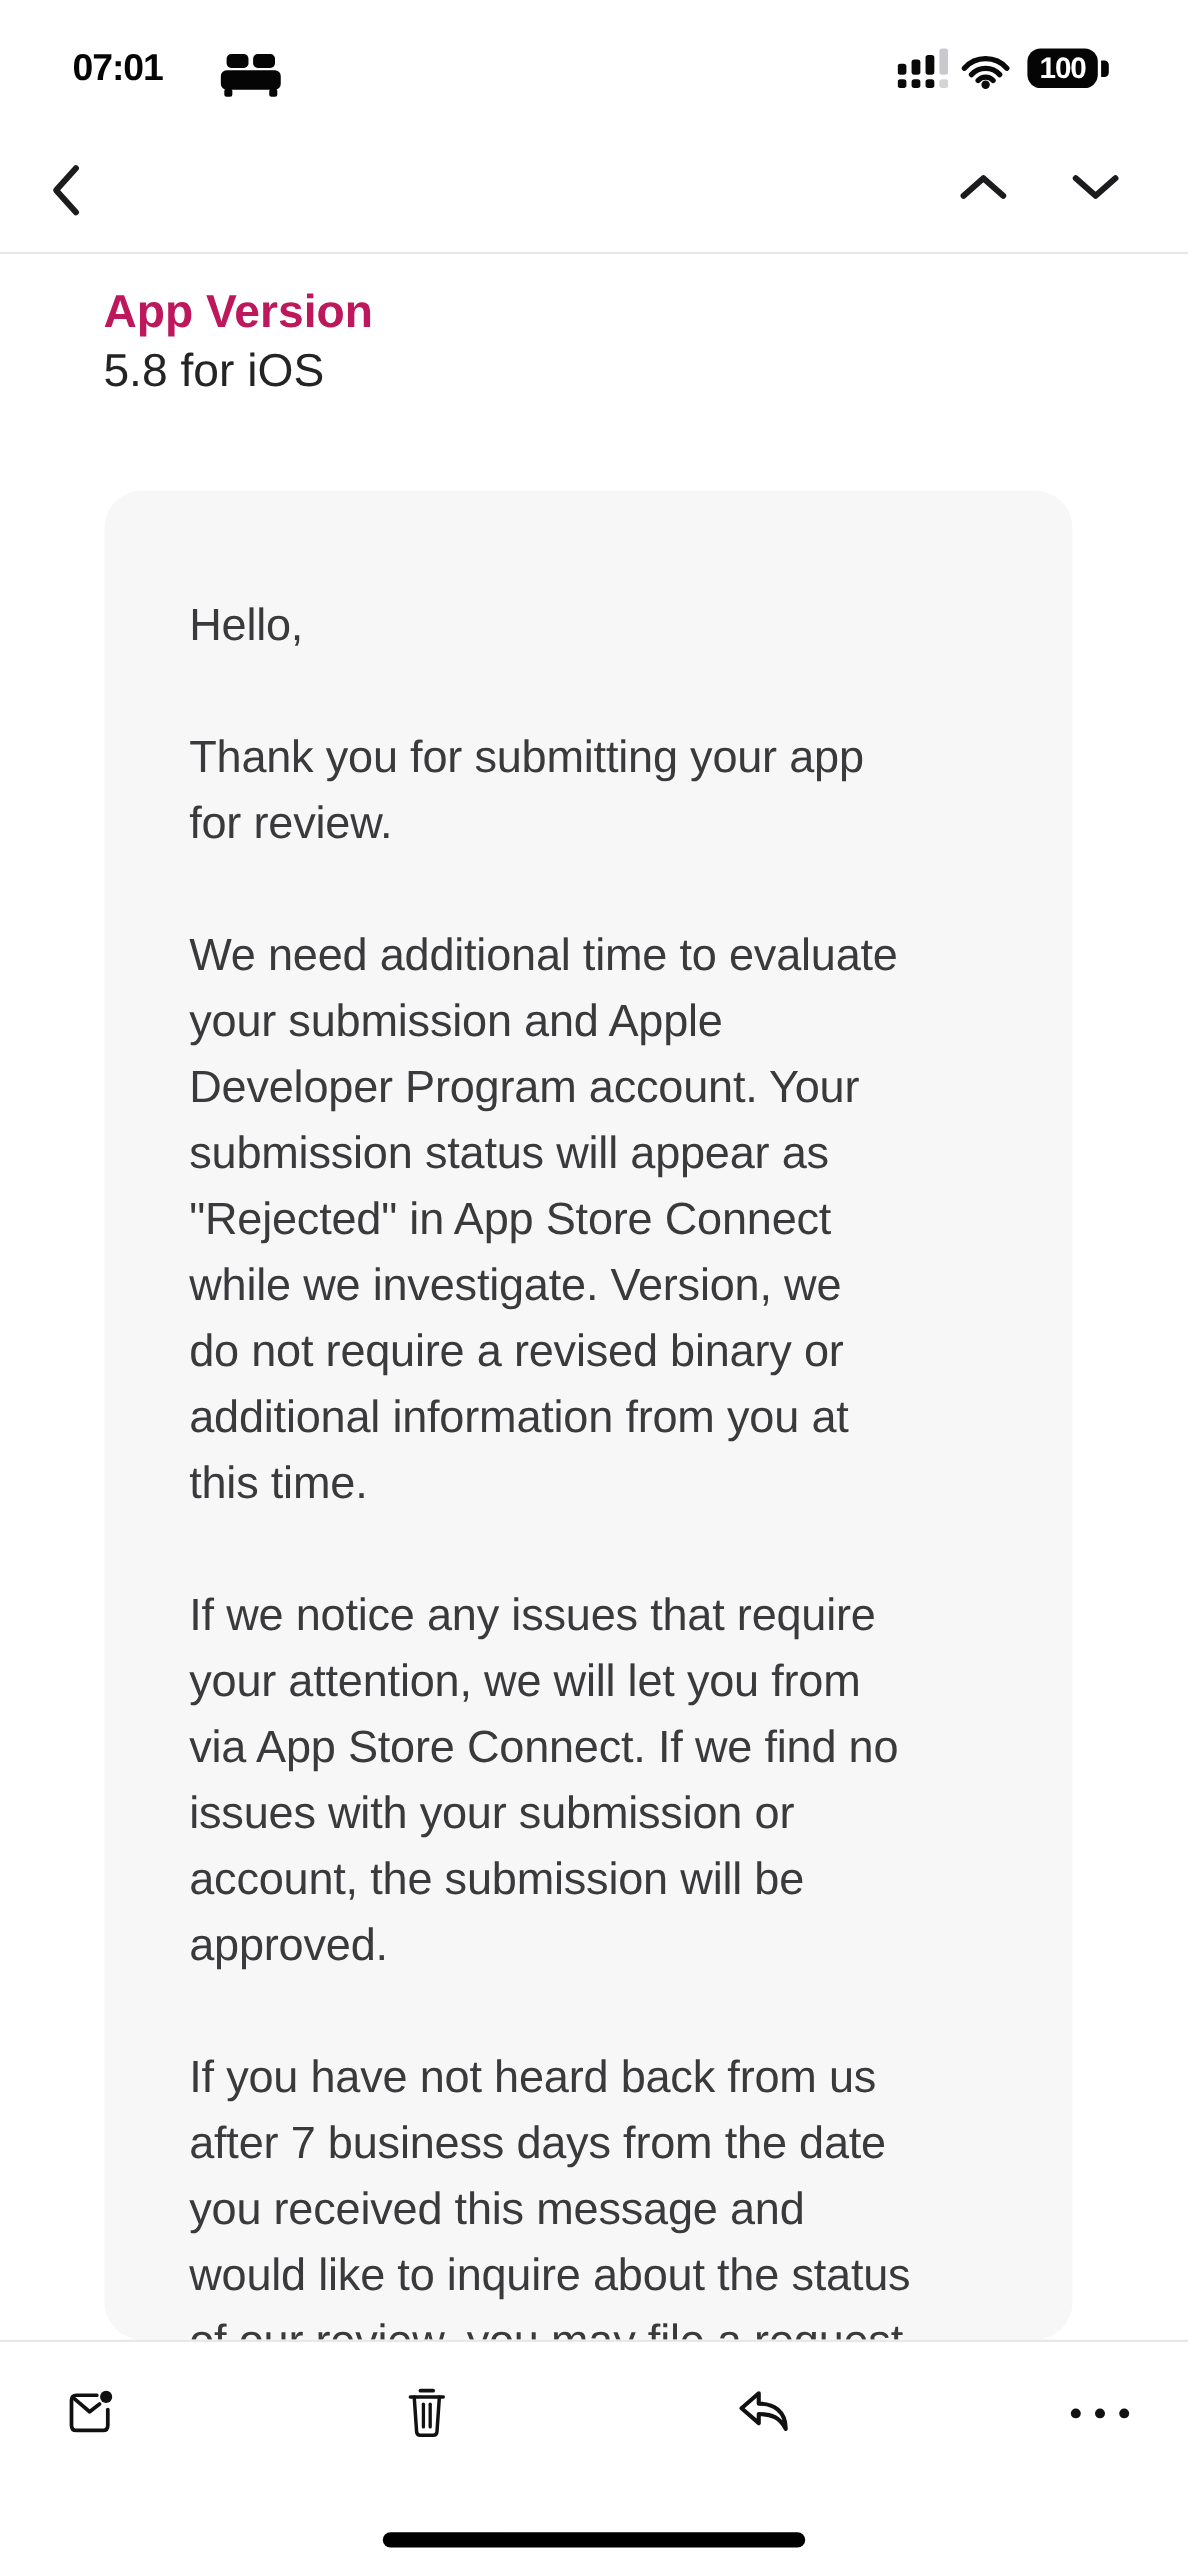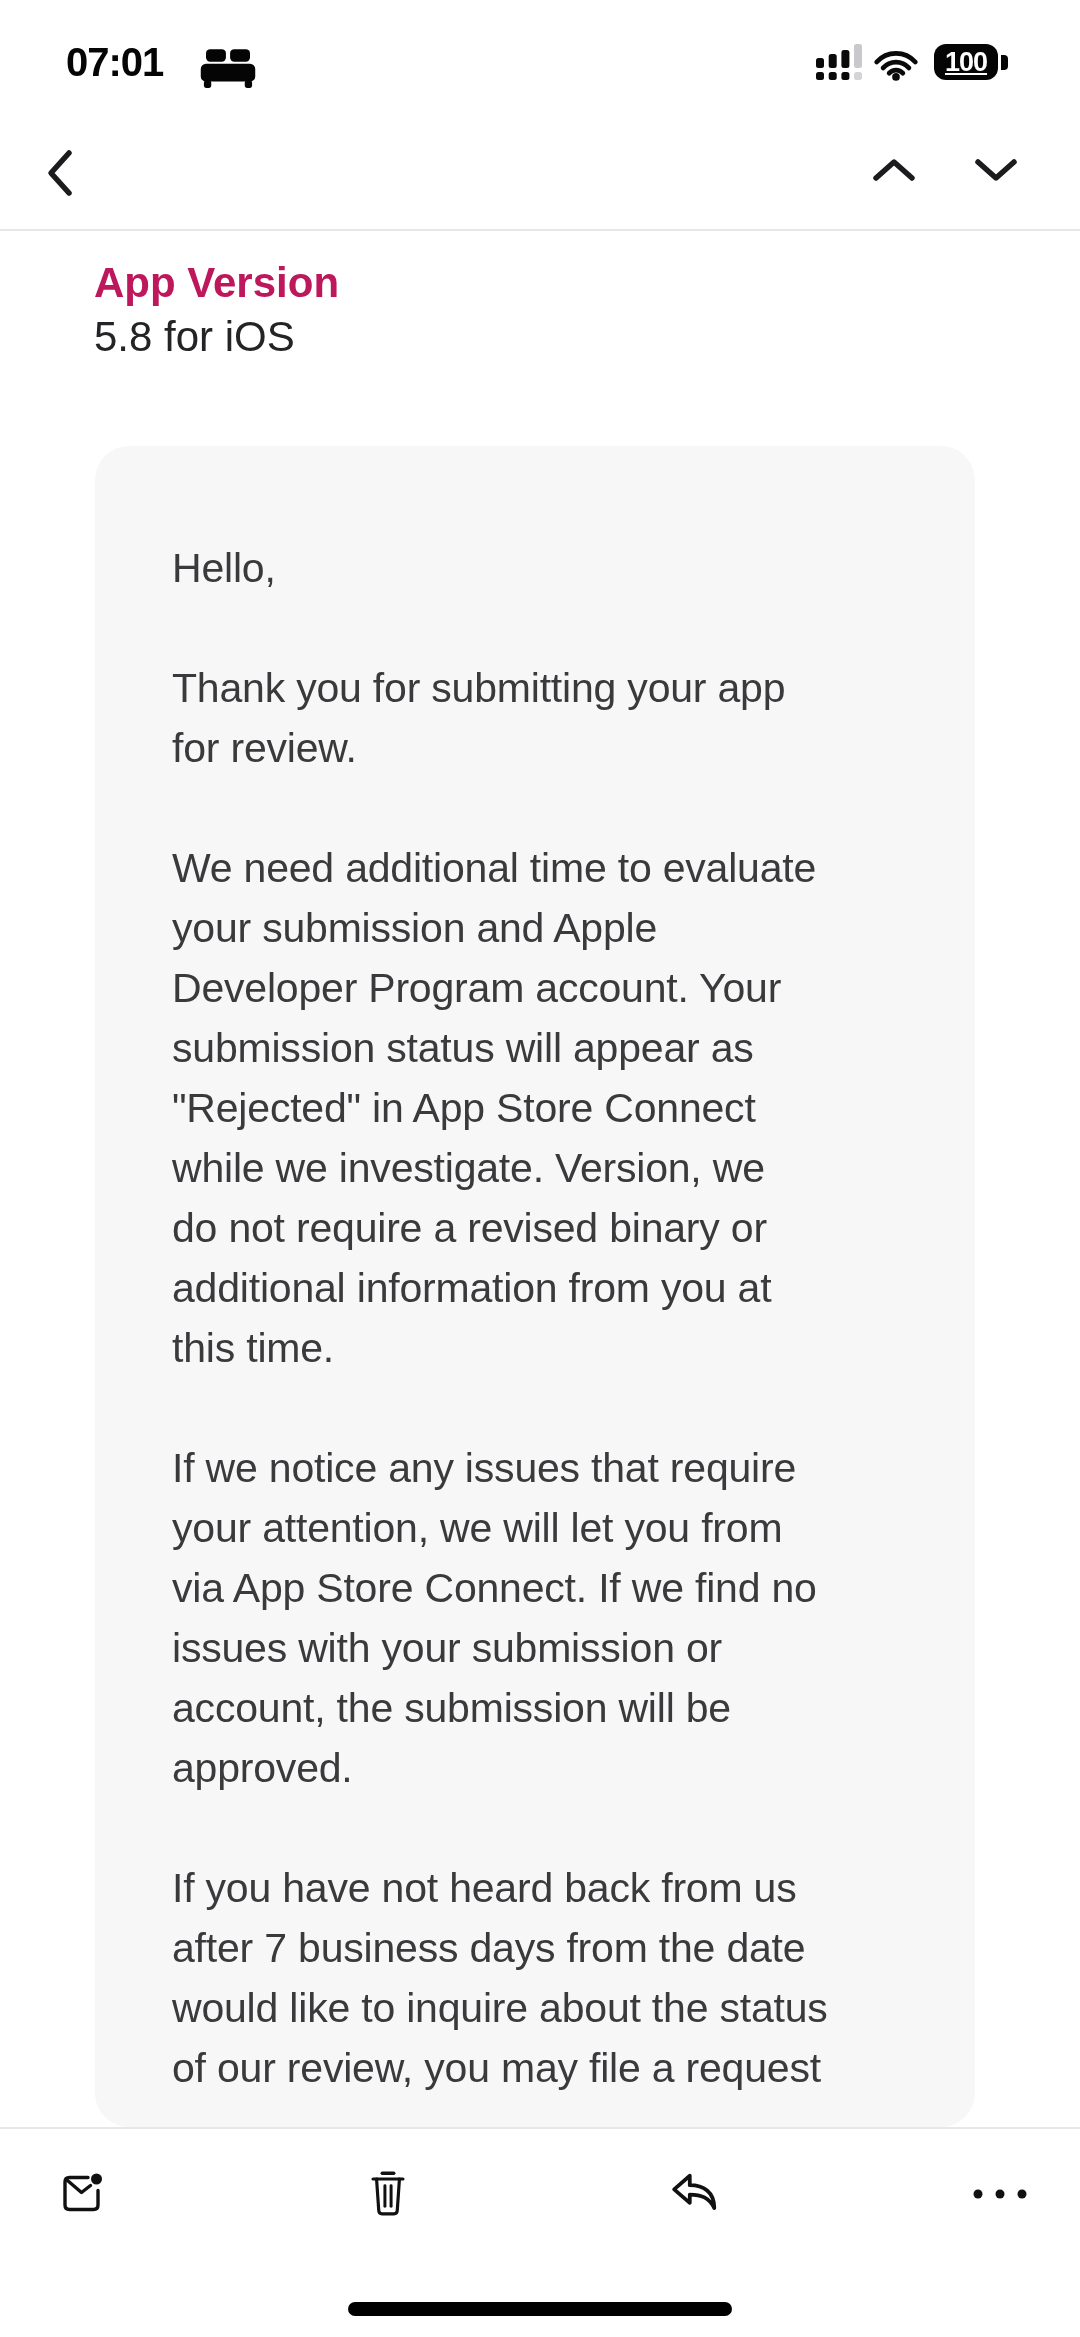--- a/index.html
+++ b/index.html
@@ -4,28 +4,28 @@
 <style>
   html,body{margin:0;padding:0;background:#fff;}
   #screen{
     position:relative;width:1080px;height:2337px;margin:0 auto;
     background:#ffffff;overflow:hidden;
     font-family:"Liberation Sans","DejaVu Sans",sans-serif;
     color:#1d1d1f;
   }
   
   .statusbar{position:absolute;left:0;top:0;width:1080px;height:132px;}
-  .time{position:absolute;left:66px;top:38px;font-size:40px;font-weight:700;
+  .time{position:absolute;left:66px;top:38px;font-size:34px;font-weight:700;
         letter-spacing:-1px;color:#050505;line-height:48px;}
   .bed{position:absolute;left:198px;top:46px;}
   .cell{position:absolute;left:816px;top:42px;}
   .wifi{position:absolute;left:872px;top:46px;}
   .battery{position:absolute;left:934px;top:44px;width:64px;height:36px;
            background:#050505;border-radius:12px;display:flex;align-items:center;justify-content:center;}
-  .battery span{color:#fff;font-size:27px;font-weight:700;letter-spacing:-1px;text-decoration:underline;}
+  .battery span{color:#fff;font-size:27px;font-weight:700;letter-spacing:-1px;}
   .battery-nub{position:absolute;left:1001px;top:55px;width:7px;height:15px;
            background:#050505;border-radius:0 4px 4px 0;}
   
   .navbar{position:absolute;left:0;top:132px;width:1080px;height:99px;background:#fff;}
   .nav-btn{position:absolute;background:none;border:none;padding:0;cursor:pointer;color:#1c1c1e;}
   .back-btn{left:42px;top:16px;}
   .up-btn{left:872px;top:26px;}
   .down-btn{left:974px;top:26px;}
   .divider{position:absolute;left:0;top:229px;width:1080px;height:2px;background:#e7e7e9;}
   
@@ -147,20 +147,21 @@
         <div class="bodyline">If we notice any issues that require</div>
         <div class="bodyline">your attention, we will let you from</div>
         <div class="bodyline">via App Store Connect. If we find no</div>
         <div class="bodyline">issues with your submission or</div>
         <div class="bodyline">account, the submission will be</div>
         <div class="bodyline">approved.</div>
       </div>
       <div class="para">
         <div class="bodyline">If you have not heard back from us</div>
         <div class="bodyline">after 7 business days from the date</div>
+        <div class="bodyline">you received this message and</div>
         <div class="bodyline">would like to inquire about the status</div>
         <div class="bodyline">of our review, you may file a request</div>
       </div>
     </div>
   </div>
 
   <div class="toolbar">
     <button class="tool-btn tb-mail">
       <span>
         <svg width="52" height="46" viewBox="0 0 50 46" fill="none" xmlns="http://www.w3.org/2000/svg">

